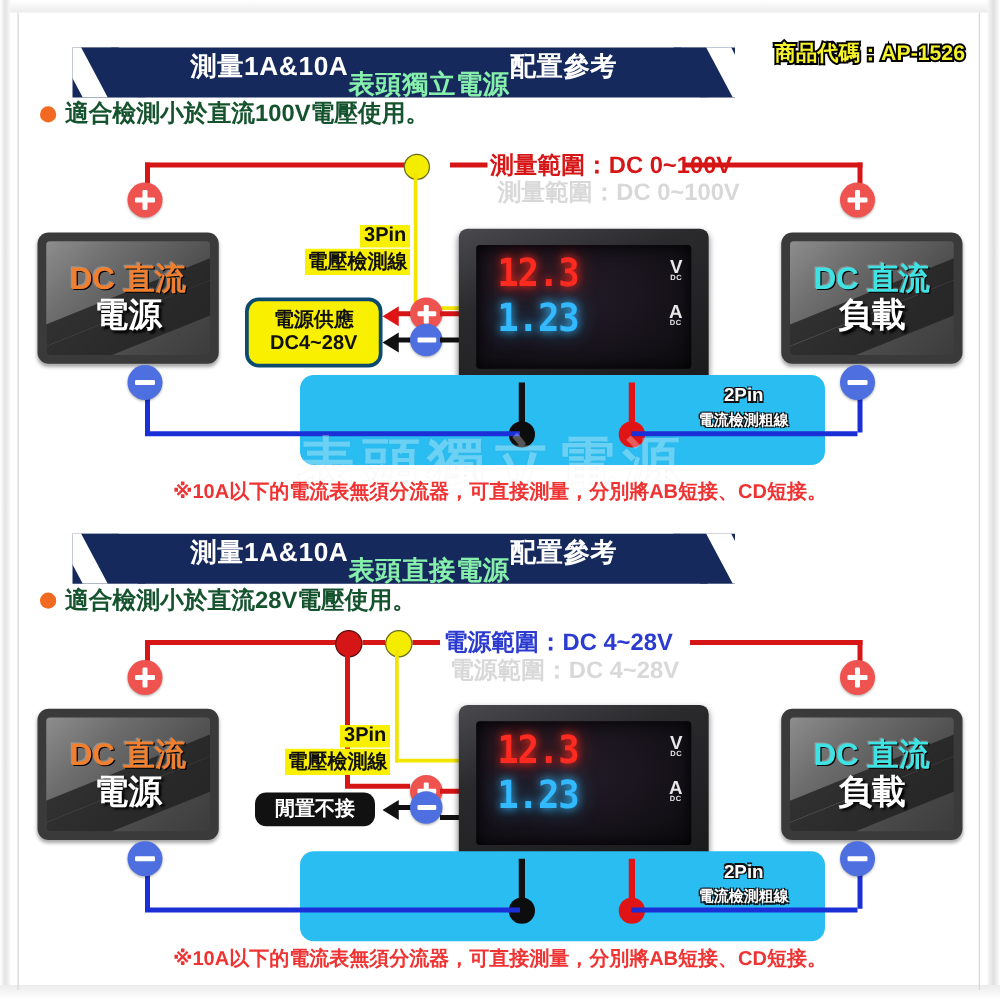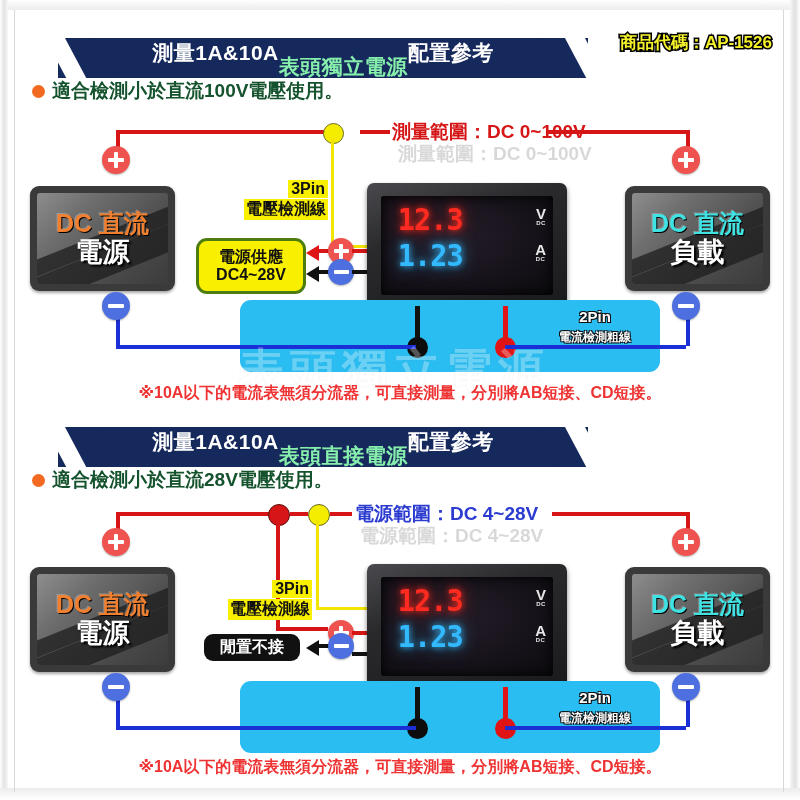--- a/index.html
+++ b/index.html
@@ -96,21 +96,21 @@
   .node-red{background:#d61616;border-color:#5d0a0a;}
   .dot{position:absolute;border-radius:50%;}
   .dot-blk{background:#0d0d0d;}
   .dot-red{background:#e01414;}
 
   
   .term{position:absolute;border-radius:50%;display:flex;align-items:center;justify-content:center;
     box-shadow:0 1px 2px rgba(0,0,0,.3);}
   .term-p{background:#ef5350;} .term-m{background:#4d6fe0;}
   .term .bar{position:absolute;background:#fff;border-radius:1px;}
-  .ybox{position:absolute;background:#f9f000;border:3px solid #4d7c0f;border-radius:11px;
+  .ybox{position:absolute;background:#f9f000;border:3px solid #0c4a6e;border-radius:11px;
     display:flex;flex-direction:column;align-items:center;justify-content:center;
     font-weight:bold;color:#111;line-height:1.15;}
   .blkbox{position:absolute;background:#111;border-radius:9px;color:#fff;
     display:flex;align-items:center;justify-content:center;font-weight:bold;}
   .pinlbl{position:absolute;text-align:right;white-space:nowrap;font-weight:bold;color:#111;text-decoration:underline;}
   .pinlbl .p1{font-size:16px;background:#f9f000;padding:0 3px;display:inline-block;}
   .pinlbl .p2{font-size:16px;background:#f9f000;padding:0 2px;display:inline-block;margin-top:1px;}
 
   
   .cyan{position:absolute;background:#29bdf2;border-radius:11px;}

